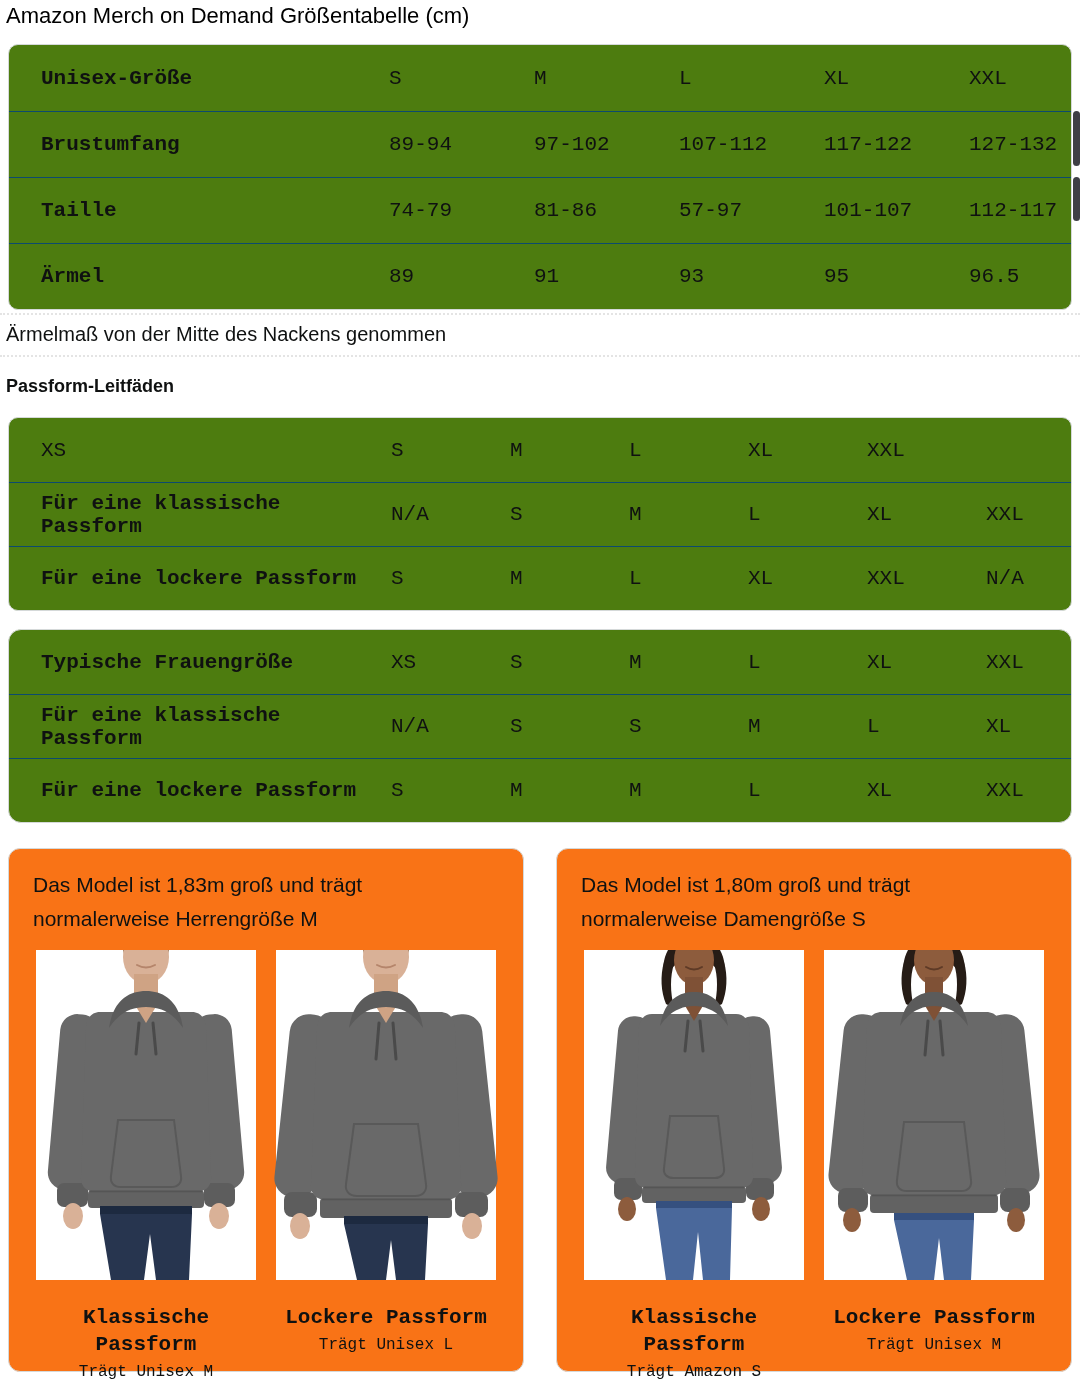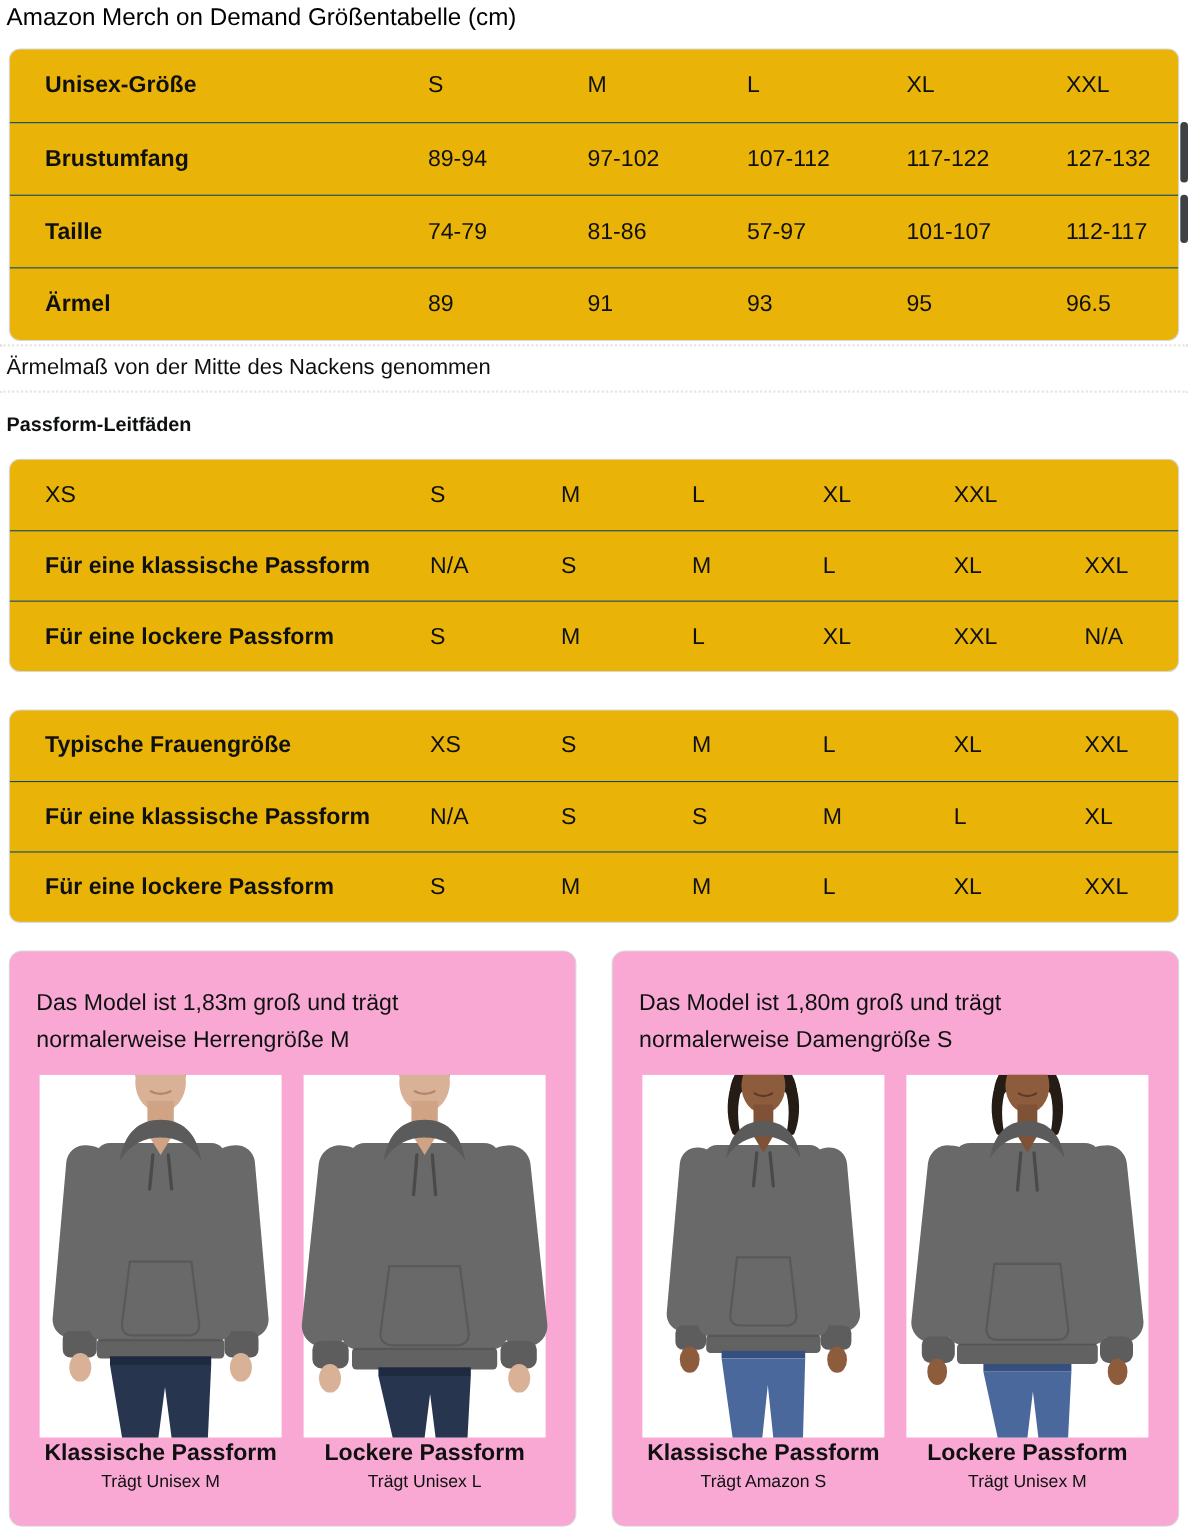--- a/index.html
+++ b/index.html
@@ -2,42 +2,42 @@
 <html><head>
 <meta charset="utf-8">
 <style>
   * { margin:0; padding:0; box-sizing:border-box; }
   html,body { background:#fff; }
   body { width:1080px; height:1388px; font-family:"Liberation Sans", sans-serif; color:#0f1111; overflow:hidden; }
   .page { position:relative; width:1080px; height:1388px; overflow:hidden; }
 
   .page-title { margin:2px 0 0 6px; font-size:22px; line-height:28px; font-weight:400; color:#000000; }
 
-  .tbl { margin:14px 8px 0 8px; border:1px solid #d5d9d9; border-radius:10px; background:#eab308; }
+  .tbl { margin:14px 8px 0 8px; border:1px solid #d5d9d9; border-radius:10px; background:#4d7c0f;font-family:Liberation Mono, monospace; }
   .trow { display:grid; align-items:center; padding-left:32px; }
   .trow + .trow { border-top:1px solid #0c4a6e; }
   .t1 .trow { grid-template-columns:348px repeat(4,145px) 1fr; height:66px; }
   .t2 .trow { grid-template-columns:350px repeat(5,119px) 1fr; height:64px; }
   .row-label { font-weight:700; font-size:21px; }
   .cell { font-size:21px; font-weight:400; }
 
   .dotted-sep { margin:3px 0 0 0; border-top:2px dotted #e4e4e4; height:0; }
   .sep2 { margin-top:7px; }
   .note-text { margin:5px 0 0 6px; font-size:20px; line-height:28px; }
   .section-heading { margin:15px 0 0 6px; font-size:18px; line-height:28px; font-weight:700; }
   .t2.first { margin-top:17px; }
-  .t2.second { margin-top:34px; }
+  .t2.second { margin-top:18px;border-radius:13px; }
 
   .cards { display:flex; gap:32px; margin:25px 8px 0 8px; }
-  .card { flex:1; border:1px solid #d5d9d9; border-radius:12px; padding:28px 24px 0 24px; height:524px; background:#f9a8d4; }
+  .card { flex:1; border:1px solid #d5d9d9; border-radius:12px; padding:17px 24px 0 24px; height:524px; background:#f97316; }
   .card-desc { margin-top:2px; font-size:21px; line-height:34px; }
   .figures { display:flex; gap:14px; margin-top:14px; }
   .figure { flex:1; display:flex; flex-direction:column; align-items:center; }
   .photo { width:100%; max-width:226px; height:330px; display:block; }
-  .caption { margin-top:0; text-align:center; }
+  .caption { margin-top:24px; text-align:center;font-family:Liberation Mono, monospace; }
   .caption-fit { font-size:21px; font-weight:700; line-height:27px; }
   .caption-size { font-size:16px; font-weight:400; line-height:28px; }
 
   .scroll-thumb { position:absolute; right:0; width:7px; background:#3f3f46; border-radius:4px; }
   .thumb-a { top:111px; height:55px; }
   .thumb-b { top:177px; height:44px; }
 </style>
 </head>
 <body>
 

